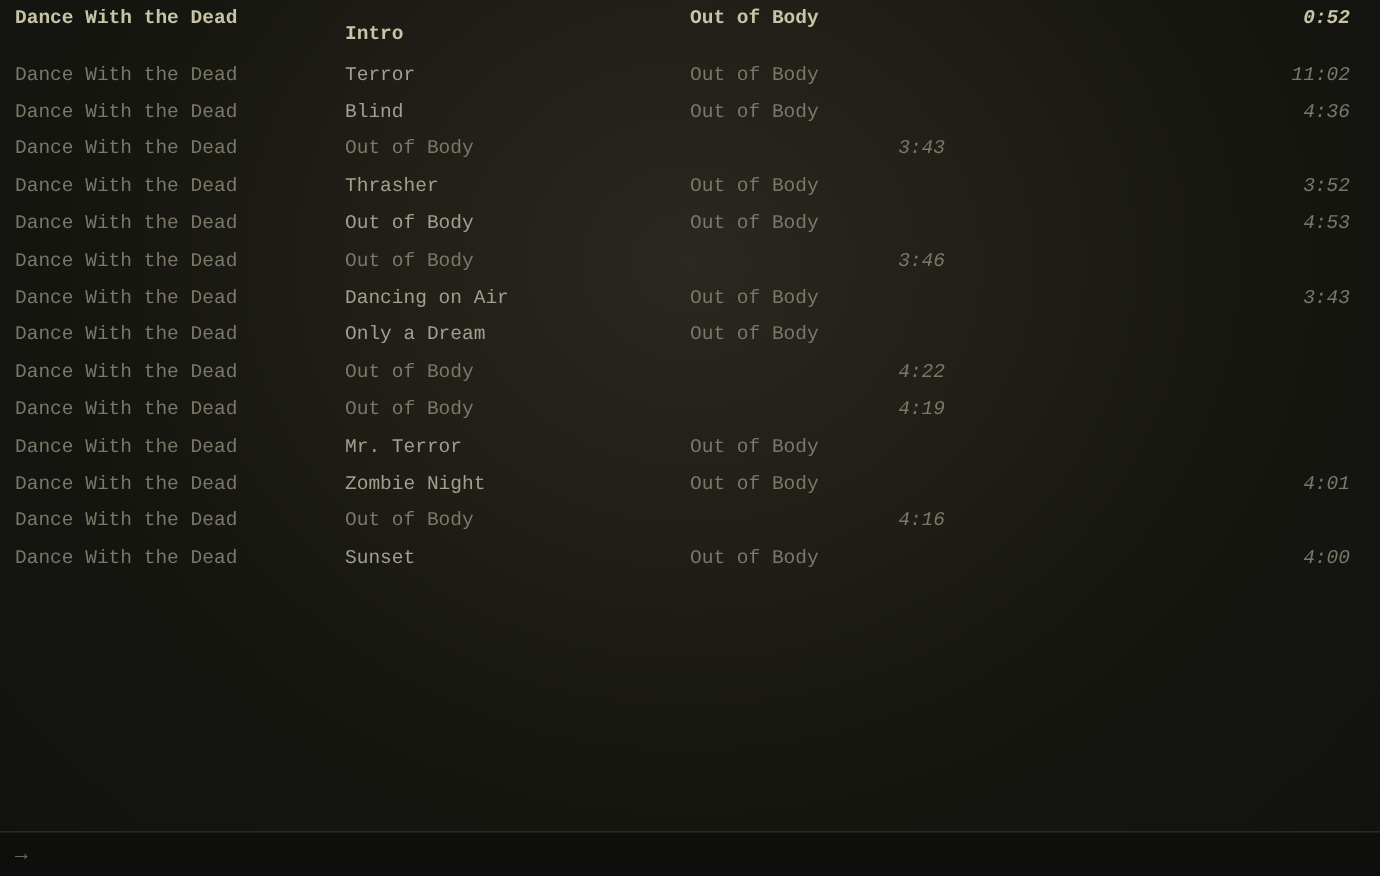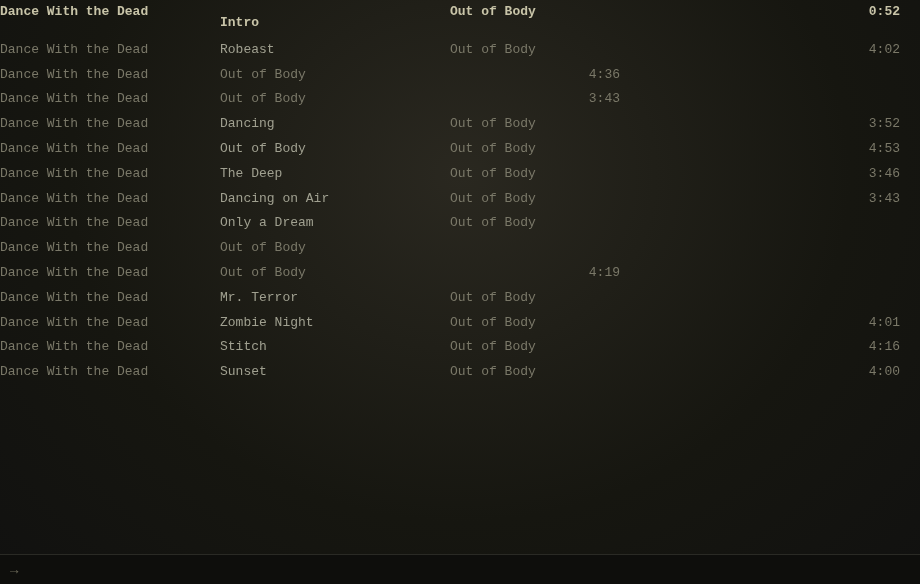--- a/index.html
+++ b/index.html
@@ -17,35 +17,36 @@
     }
 
     .track-list {
       width: 100%;
       padding: 0;
     }
 
     .track-row {
       display: grid;
       grid-template-columns: 220px 230px 180px 1fr;
-      padding: 2px 10px 2px 0;
+      padding: 2px 10px 2px 10px;
       line-height: 1.6;
       color: #7a7868;
     }
 
     .track-row.header {
       color: #c8c4a8;
       font-weight: bold;
       margin-bottom: 2px;
     }
 
     .track-row .duration {
       text-align: right;
       padding-right: 10px;
       color: #7a7868;
+      font-style: italic;
     }
 
     .track-row.header .duration {
       color: #c8c4a8;
     }
 
     .artist { }
     .title { color: #a0a090; }
     .album { }
 
@@ -79,86 +80,86 @@
 
 <div class="track-list">
   <div class="track-row header">
     <span class="artist">Dance With the Dead</span>
     <span class="title">Intro</span>
     <span class="album">Out of Body</span>
     <span class="duration">0:52</span>
   </div>
 <div class="track-row">
       <span class="artist">Dance With the Dead</span>
-      <span class="title">Robeast</span>
+      <span class="title">Terror</span>
       <span class="album">Out of Body</span>
-      <span class="duration">4:02</span>
+      <span class="duration">11:02</span>
     </div>
     <div class="track-row">
       <span class="artist">Dance With the Dead</span>
+      <span class="title">Blind</span>
       <span class="album">Out of Body</span>
       <span class="duration">4:36</span>
     </div>
     <div class="track-row">
       <span class="artist">Dance With the Dead</span>
       <span class="album">Out of Body</span>
       <span class="duration">3:43</span>
     </div>
     <div class="track-row">
       <span class="artist">Dance With the Dead</span>
-      <span class="title">Dancing</span>
+      <span class="title">Thrasher</span>
       <span class="album">Out of Body</span>
       <span class="duration">3:52</span>
     </div>
     <div class="track-row">
       <span class="artist">Dance With the Dead</span>
       <span class="title">Out of Body</span>
       <span class="album">Out of Body</span>
       <span class="duration">4:53</span>
     </div>
     <div class="track-row">
       <span class="artist">Dance With the Dead</span>
-      <span class="title">The Deep</span>
       <span class="album">Out of Body</span>
       <span class="duration">3:46</span>
     </div>
     <div class="track-row">
       <span class="artist">Dance With the Dead</span>
       <span class="title">Dancing on Air</span>
       <span class="album">Out of Body</span>
       <span class="duration">3:43</span>
     </div>
     <div class="track-row">
       <span class="artist">Dance With the Dead</span>
       <span class="title">Only a Dream</span>
       <span class="album">Out of Body</span>
     </div>
     <div class="track-row">
       <span class="artist">Dance With the Dead</span>
       <span class="album">Out of Body</span>
+      <span class="duration">4:22</span>
     </div>
     <div class="track-row">
       <span class="artist">Dance With the Dead</span>
       <span class="album">Out of Body</span>
       <span class="duration">4:19</span>
     </div>
     <div class="track-row">
       <span class="artist">Dance With the Dead</span>
       <span class="title">Mr. Terror</span>
       <span class="album">Out of Body</span>
     </div>
     <div class="track-row">
       <span class="artist">Dance With the Dead</span>
       <span class="title">Zombie Night</span>
       <span class="album">Out of Body</span>
       <span class="duration">4:01</span>
     </div>
     <div class="track-row">
       <span class="artist">Dance With the Dead</span>
-      <span class="title">Stitch</span>
       <span class="album">Out of Body</span>
       <span class="duration">4:16</span>
     </div>
     <div class="track-row">
       <span class="artist">Dance With the Dead</span>
       <span class="title">Sunset</span>
       <span class="album">Out of Body</span>
       <span class="duration">4:00</span>
     </div>
   </div>

